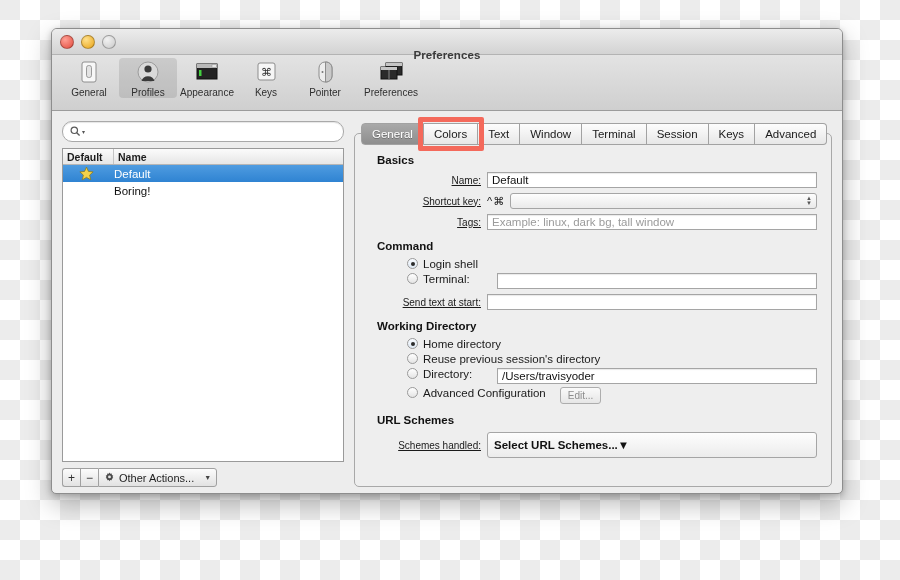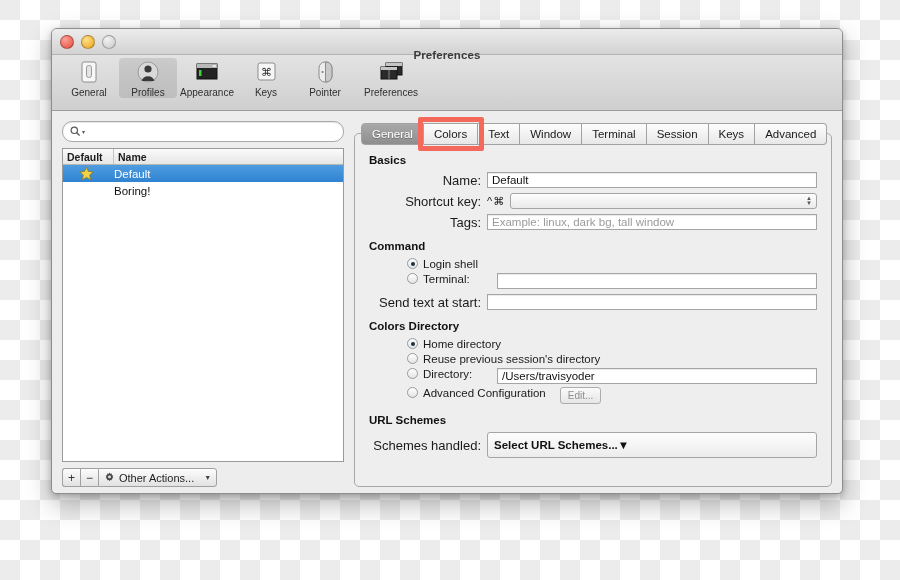--- a/index.html
+++ b/index.html
@@ -119,23 +119,23 @@
   .tab.sel{
     background:linear-gradient(#a9a9a9,#8e8e8e);color:#fff;
     text-shadow:0 1px 0 rgba(0,0,0,.28);
   }
   #redbox{
     position:absolute;border:5px solid #f4695b;border-radius:2px;
     pointer-events:none;
   }
   
   #form{position:absolute;left:14px;right:14px;top:20px;font-size:11.5px;color:#1a1a1a;}
-  .grouphdr{font-weight:700;font-size:11.5px;color:#111;margin:0 0 6px 0;}
+  .grouphdr{font-weight:700;font-size:11.5px;color:#111;margin:0 0 6px 8px;}
   .frow{display:flex;align-items:center;margin-bottom:5px;}
-  .flabel{width:112px;text-align:right;padding-right:6px;font-size:13px;color:#1a1a1a;}
+  .flabel{width:112px;text-align:right;padding-right:6px;font-size:10px;color:#1a1a1a;text-decoration:underline;}
   .tfield{
     flex:1;height:16px;background:#fff;border:1px solid #a5a5a5;
     box-shadow:inset 0 1px 1px rgba(0,0,0,.09);
     display:flex;align-items:center;padding:0 4px;font-size:11.5px;color:#111;
     box-sizing:border-box;
   }
   .tfield.ph{color:#9b9b9b;}
   .popup{
     flex:1;height:16px;border:1px solid #a5a5a5;border-radius:3px;
     background:linear-gradient(#fdfdfd,#eaeaea);
@@ -345,21 +345,21 @@
               <span class="tfield" style="flex:1;"></span>
             </div>
 
             <div class="frow" style="margin-top:5px;">
               <div class="flabel">Send text at start:</div>
               <div class="tfield"></div>
             </div>
           </div>
 
           <div class="section">
-            <div class="grouphdr">Colors Directory</div>
+            <div class="grouphdr">Working Directory</div>
 
             <div class="radiorow">
               <span class="radio on"></span>
               <span class="radiolabel">Home directory</span>
             </div>
 
             <div class="radiorow">
               <span class="radio"></span>
               <span class="radiolabel">Reuse previous session's directory</span>
             </div>

